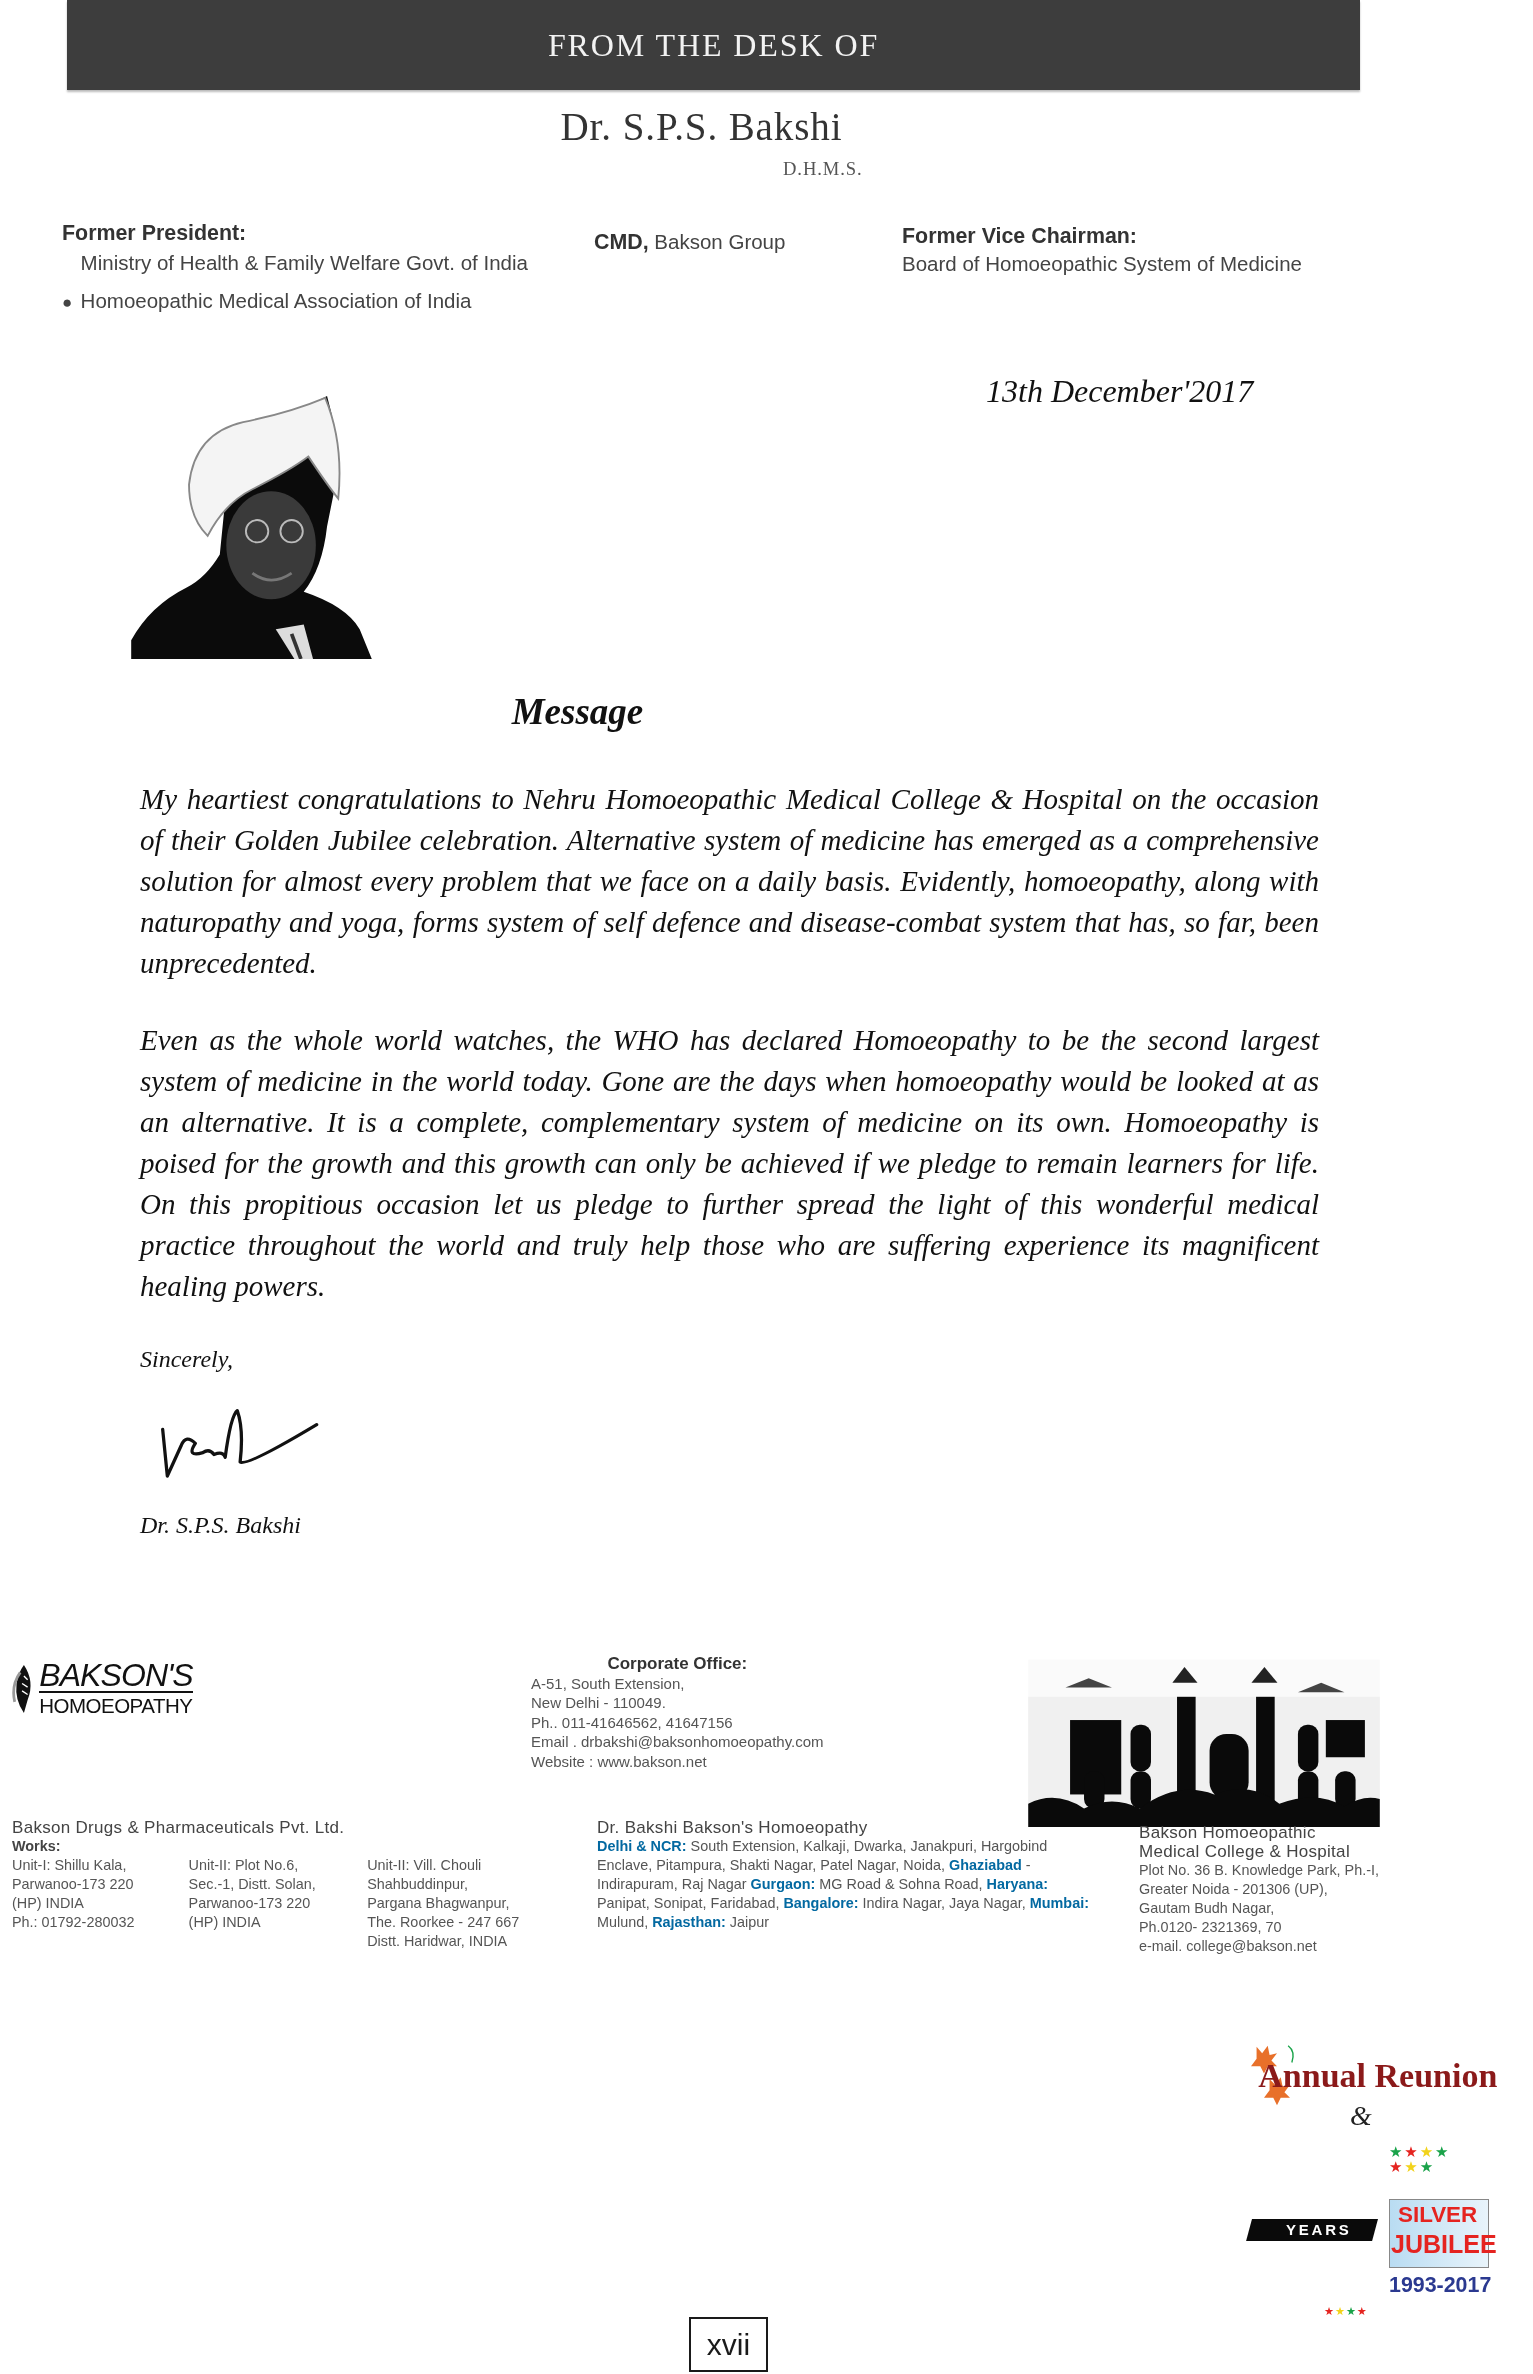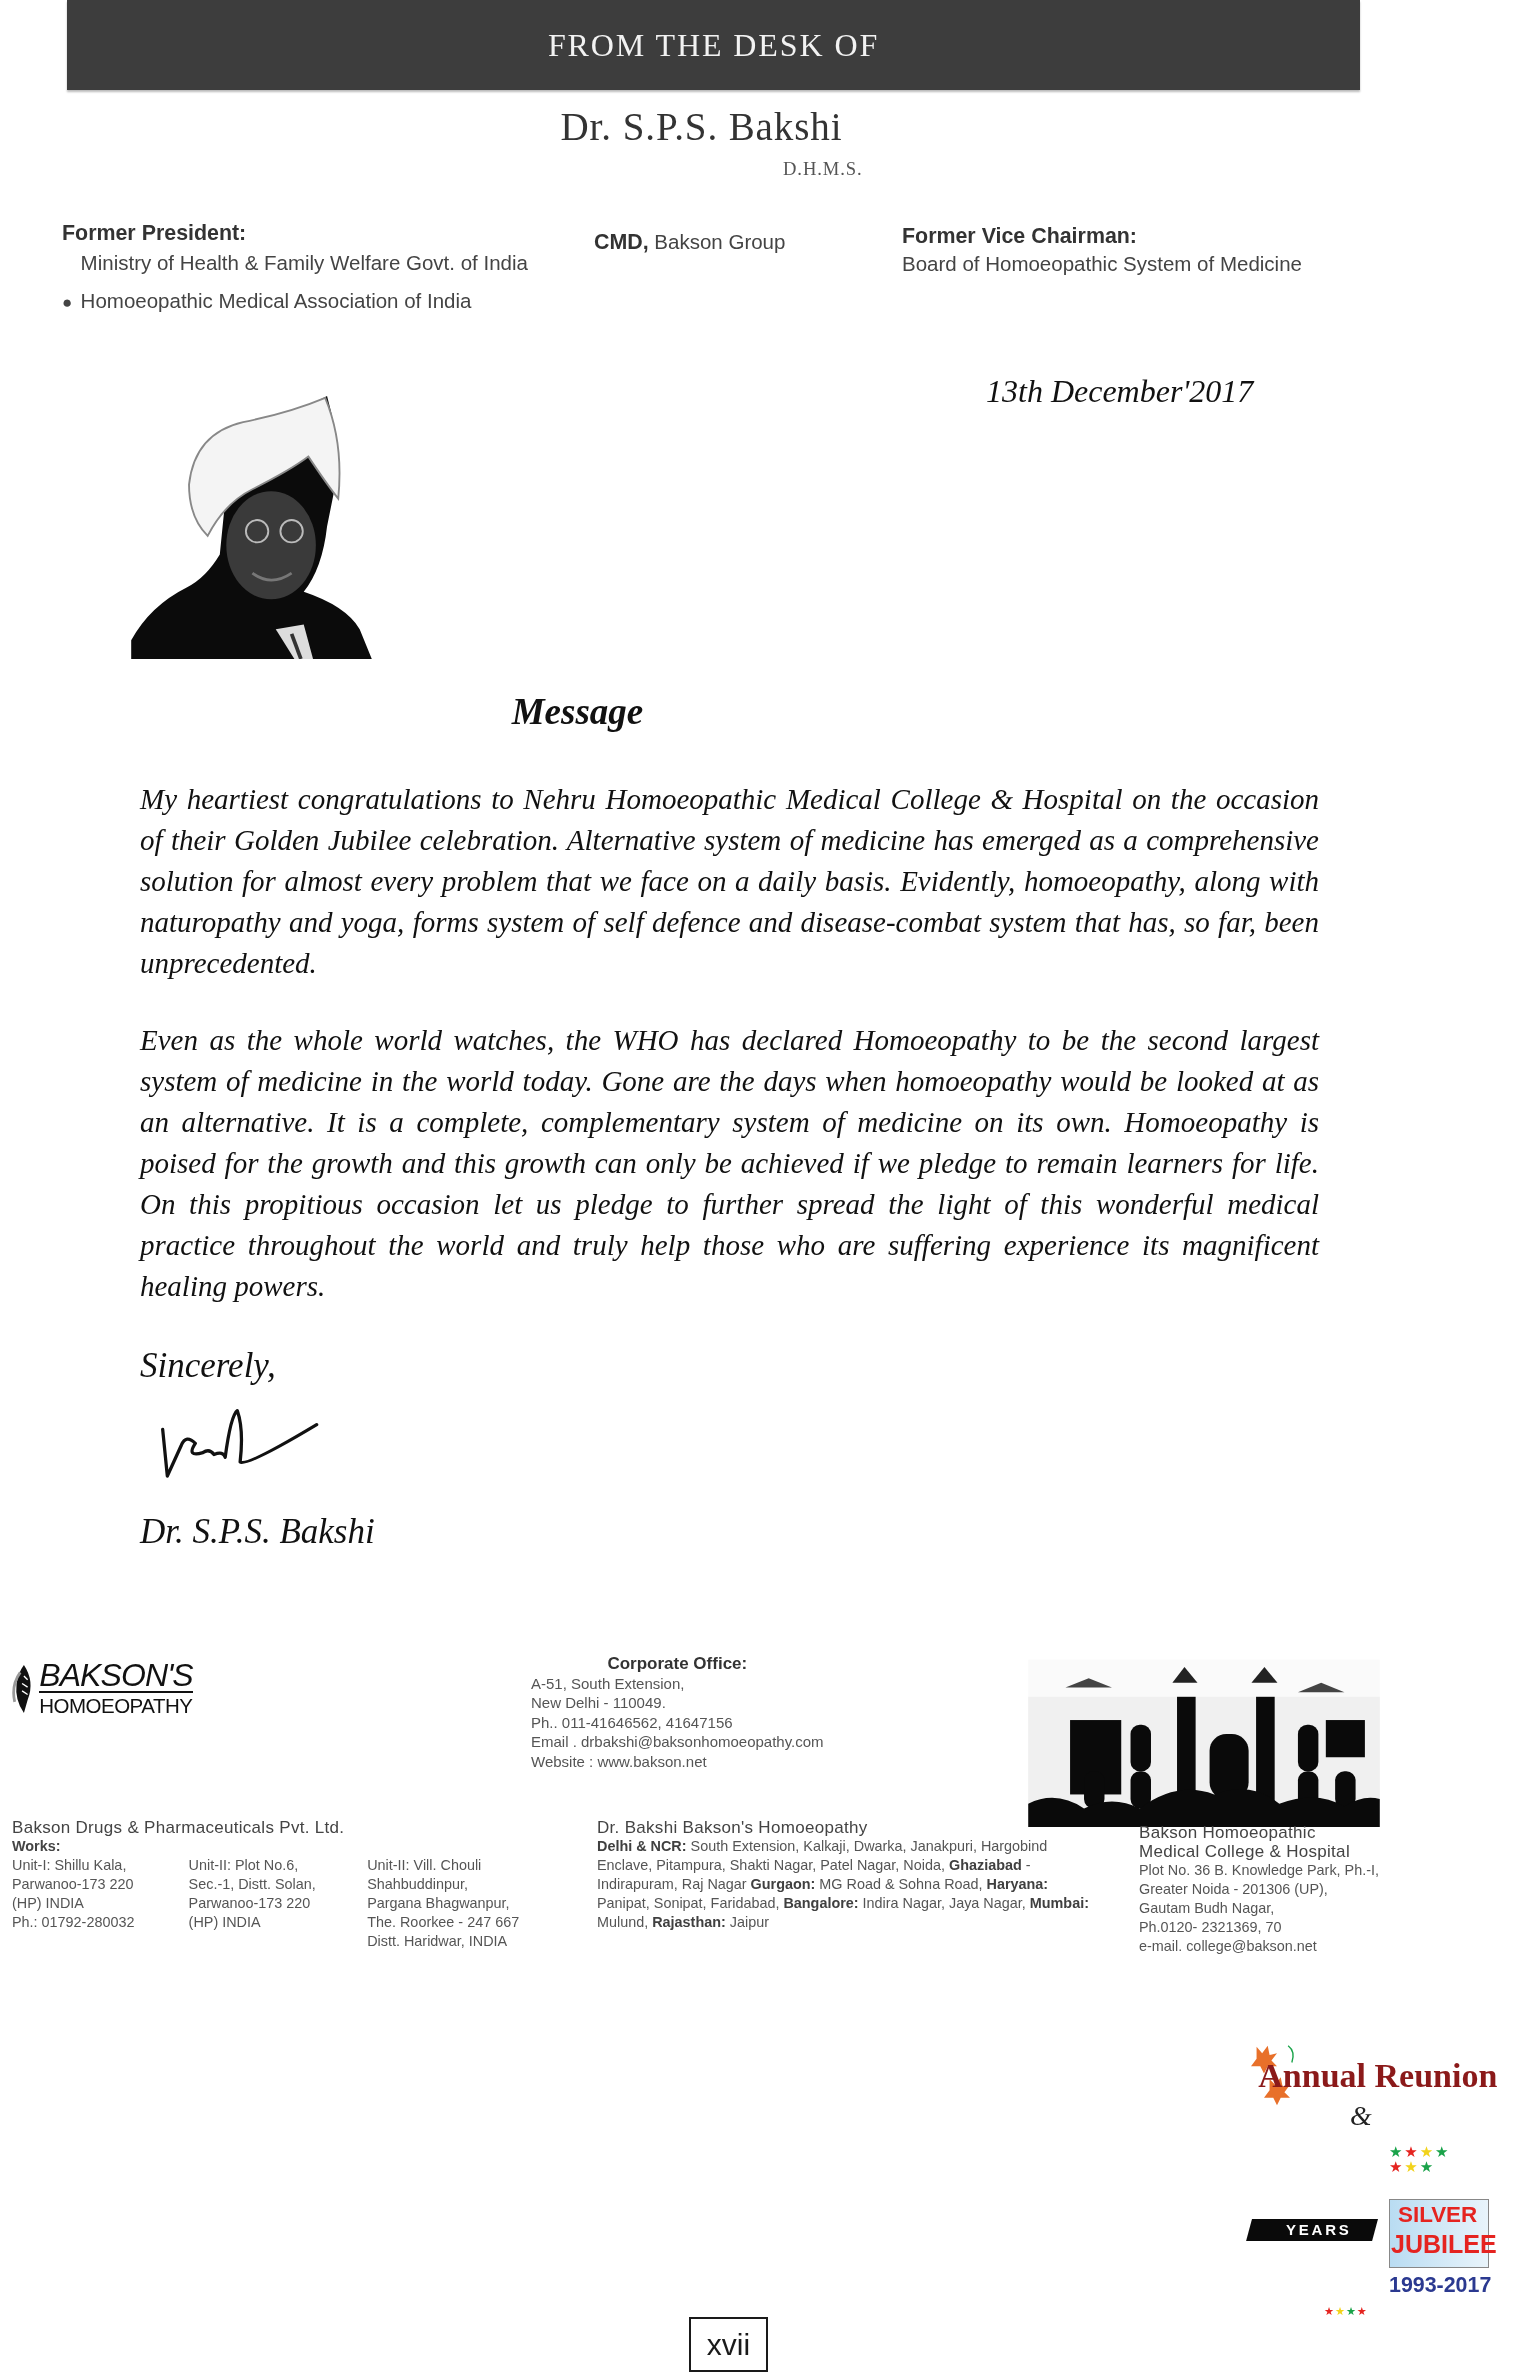--- a/index.html
+++ b/index.html
@@ -24,32 +24,32 @@
   .date { left:986px; top:373px; font-size:32px; font-style:italic; color:#111; }
 
   .photo { left:131px; top:396px; width:241px; height:263px; }
 
   .msg-title { left:0; width:1230px; top:690px; text-align:center; font-size:37px; font-style:italic; font-weight:bold; color:#111; }
   .msg-title span { display:inline-block; margin-left:-75px; }
 
   .para { left:140px; width:1179px; font-size:29px; font-style:italic; line-height:41px; text-align:justify; color:#111; }
   .para p { margin:0; }
 
-  .closing { left:140px; font-size:35px; font-style:italic; color:#111; }
+  .closing { left:140px; font-size:24px; font-style:italic; color:#111; }
   .signature { left:158px; top:1406px; width:168px; height:84px; }
 
   
   .logo { left:11.2px; top:1659px; width:224px; height:60px; }
   .corp { left:531px; top:1654px; font-size:15px; color:#555; line-height:19.6px; }
   .corp .label { font-weight:bold; color:#333; font-size:17px;text-align:center; }
   .building { left:1028px; top:1641px; width:352px; height:186px; }
 
   .foot-col { font-size:14.4px; color:#555; line-height:19px; }
   .foot-col .ttl { font-size:17px; color:#444; letter-spacing:0.3px; }
-  .foot-col b { color:#404040; }
+  .foot-col b { color:#0369a1; }
 
   .reunion { left:1249px; top:2042px; width:252px; height:298px; }
 
   .page-num { left:689px; top:2317px; width:75px; height:51px; border:2.8px solid #1a1a1a;
     display:flex; align-items:center; justify-content:center; font-size:30px; color:#1a1a1a; }
 </style>
 </head>
 <body>
 
 <div class="abs header-bar">

